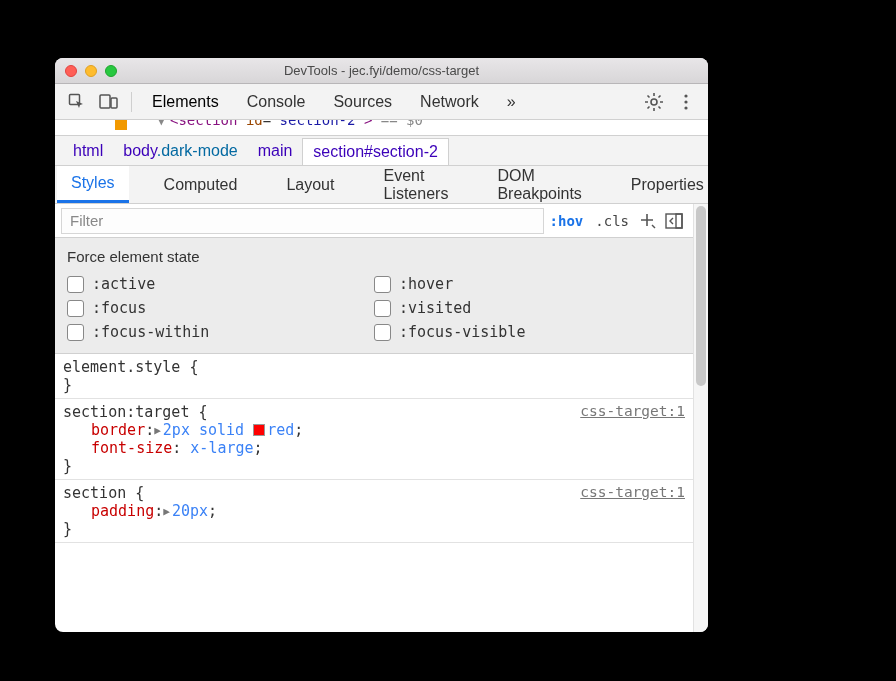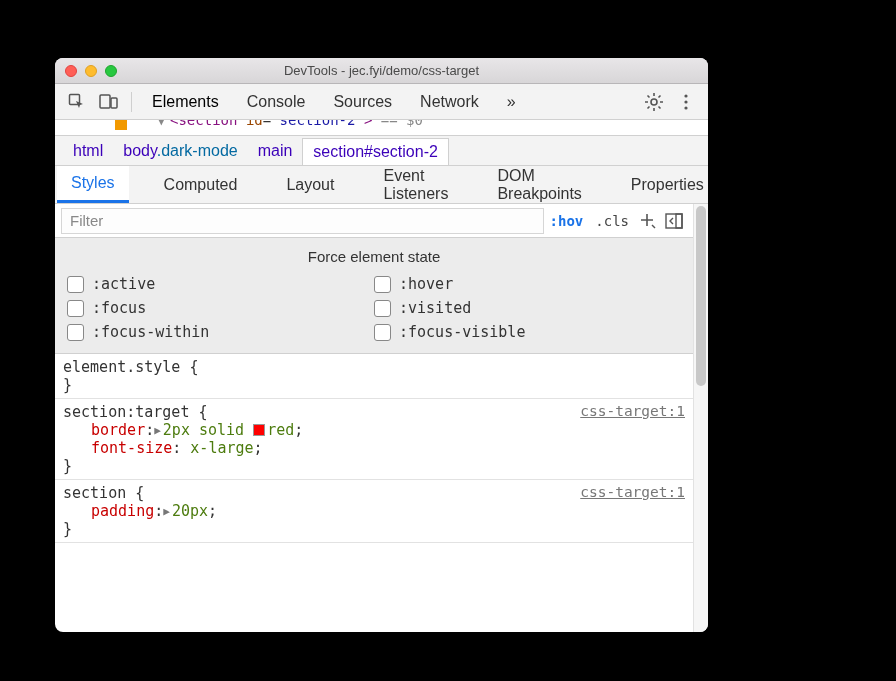--- a/index.html
+++ b/index.html
@@ -122,21 +122,20 @@
   .filter-btn {
     padding: 0 6px; cursor:pointer; font-family: Menlo,Consolas,monospace;
     font-size:14px; color:#444;
   }
   .filter-btn.active { color:#1a73e8; font-weight:bold; }
   .filter-icon { width: 26px; display:flex; align-items:center; justify-content:center; cursor:pointer; color:#555;}
 
   .force-state {
     background:#ececec; padding: 10px 12px 12px 12px;
     border-bottom:1px solid #d0d0d0;
-    text-align:center;
   }
   .force-title { font-size:15px; color:#333; margin-bottom:10px; }
   .pseudo-grid {
     display:grid; grid-template-columns: 1fr 1fr; row-gap:6px;
     font-family: Menlo, Consolas, monospace; font-size:15px;
   }
   .check-row { display:flex; align-items:center; gap:8px; cursor:pointer;}
   .chk {
     width:17px; height:17px; border:1.5px solid #888; border-radius:3px;
     background:#fff; display:inline-flex; align-items:center; justify-content:center;
@@ -153,21 +152,21 @@
   .rule {
     padding: 4px 8px 4px 8px; border-bottom:1px solid #e2e2e2;
     cursor:default; position:relative;
   }
   .rule .src {
     position:absolute; right:8px; top:4px; color:#777; text-decoration:underline; cursor:pointer; font-size:14.5px;
   }
   .rule .selector { color:#333; }
   .rule .decl { margin-left:28px; }
   .prop { color:#c80000; }
-  .val { color:#4d7c0f; }
+  .val { color:#3b82f6; }
   .swatch-tri { color:#777; font-size:11px; position:relative; top:-1px; margin-right:2px;}
   .color-swatch {
     display:inline-block; width:12px; height:12px; background:#ff0000;
     border:1px solid #999; vertical-align:middle; position:relative; top:-1px; margin-right:2px;
   }
 
   .right-scrollbar {
     width: 15px; background:#f6f6f6; border-left:1px solid #e2e2e2;
     position:relative;
   }

